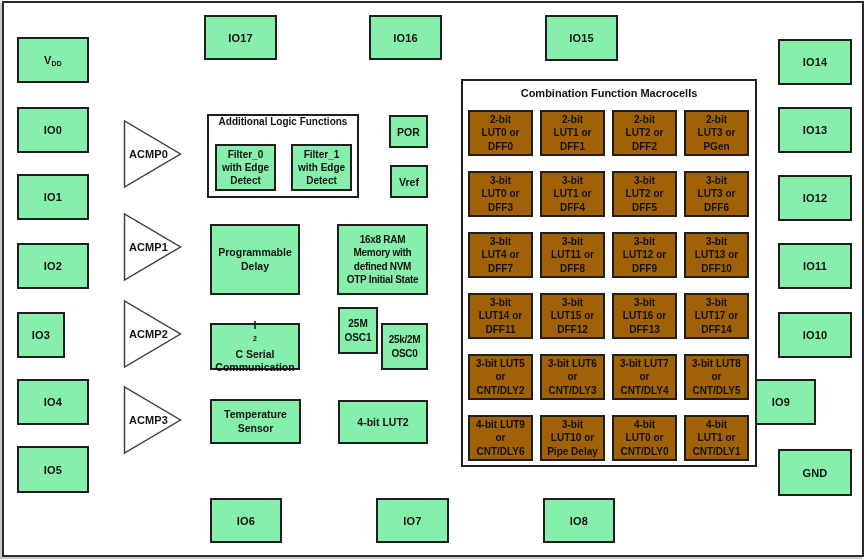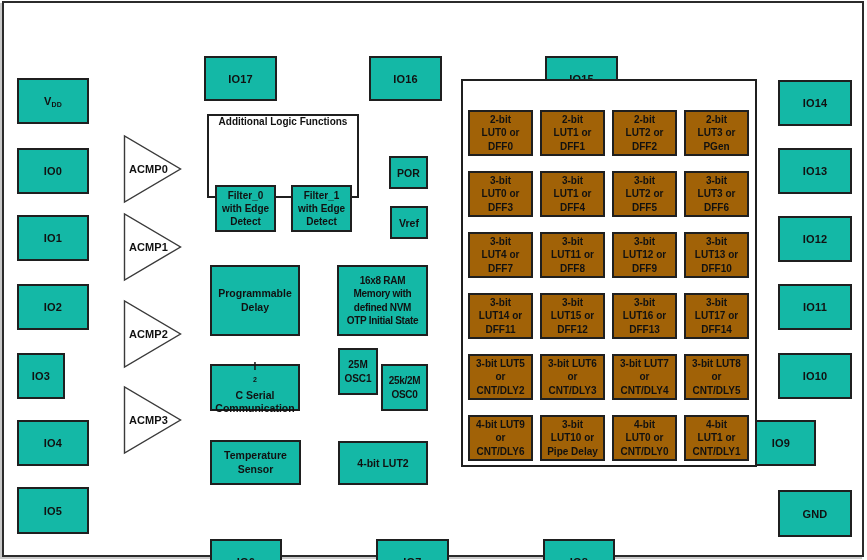--- a/index.html
+++ b/index.html
@@ -7,23 +7,23 @@
     width:867px;height:560px;position:relative;background:#fff;
     font-family:"Liberation Sans",sans-serif;font-weight:700;color:#111;
     overflow:hidden;
   }
   .frame{
     position:absolute;left:2px;top:1px;right:3px;bottom:3px;
     border:2px solid #2b2b2b;box-shadow:-2px 2px 0 #c9c9c9;
     background:#fff;
   }
   .box{
-    position:absolute;border:2px solid #1f1f1f;background:#14b8a6;
+    position:absolute;border:2px solid #1f1f1f;background:#86efac;
     display:flex;align-items:center;justify-content:center;
-    text-align:center;box-sizing:border-box;margin-top:41px;
+    text-align:center;box-sizing:border-box;
   }
   .pin{font-size:11px;letter-spacing:0.2px;}
   .lines{flex-direction:column;}
   .lines span{display:block;line-height:13.2px;}
   .panel{
     position:absolute;border:2px solid #1f1f1f;background:#fff;
     box-sizing:border-box;
   }
   .panel-title{text-align:center;}
   .alf-title{font-size:10px;}
@@ -114,21 +114,21 @@
 <div class="box pin" style="left:210px;top:498px;width:72px;height:45px">
     <span>IO6</span>
   </div>
 <div class="box pin" style="left:376px;top:498px;width:73px;height:45px">
     <span>IO7</span>
   </div>
 <div class="box pin" style="left:543px;top:498px;width:72px;height:45px">
     <span>IO8</span>
   </div>
 
-<div class="acmp" style="left:123px;top:134px">
+<div class="acmp" style="left:123px;top:119px">
   <svg width="60" height="70" viewBox="0 0 60 70">
       <polygon points="1.5,2 1.5,68 57.5,35"></polygon>
     </svg>
   <span class="acmp-label">ACMP0</span>
 </div>
 <div class="acmp" style="left:123px;top:212px">
   <svg width="60" height="70" viewBox="0 0 60 70">
       <polygon points="1.5,2 1.5,68 57.5,35"></polygon>
     </svg>
   <span class="acmp-label">ACMP1</span>
@@ -196,20 +196,21 @@
 <div class="box lines f10 tight" style="left:381px;top:323px;width:47px;height:47px">
   <span>25k/2M</span>
   <span>OSC0</span>
 </div>
 
 <div class="box f105" style="left:338px;top:400px;width:90px;height:44px">
     <span>4-bit LUT2</span>
   </div>
 
 <div class="panel" style="left:461px;top:79px;width:296px;height:388px">
+  <div class="panel-title mc-title">Combination Function Macrocells</div>
   <div id="mc-grid">
       <div class="mcell">
         <span>2-bit</span>
         <span>LUT0 or</span>
         <span>DFF0</span>
       </div>
       <div class="mcell">
         <span>2-bit</span>
         <span>LUT1 or</span>
         <span>DFF1</span>

